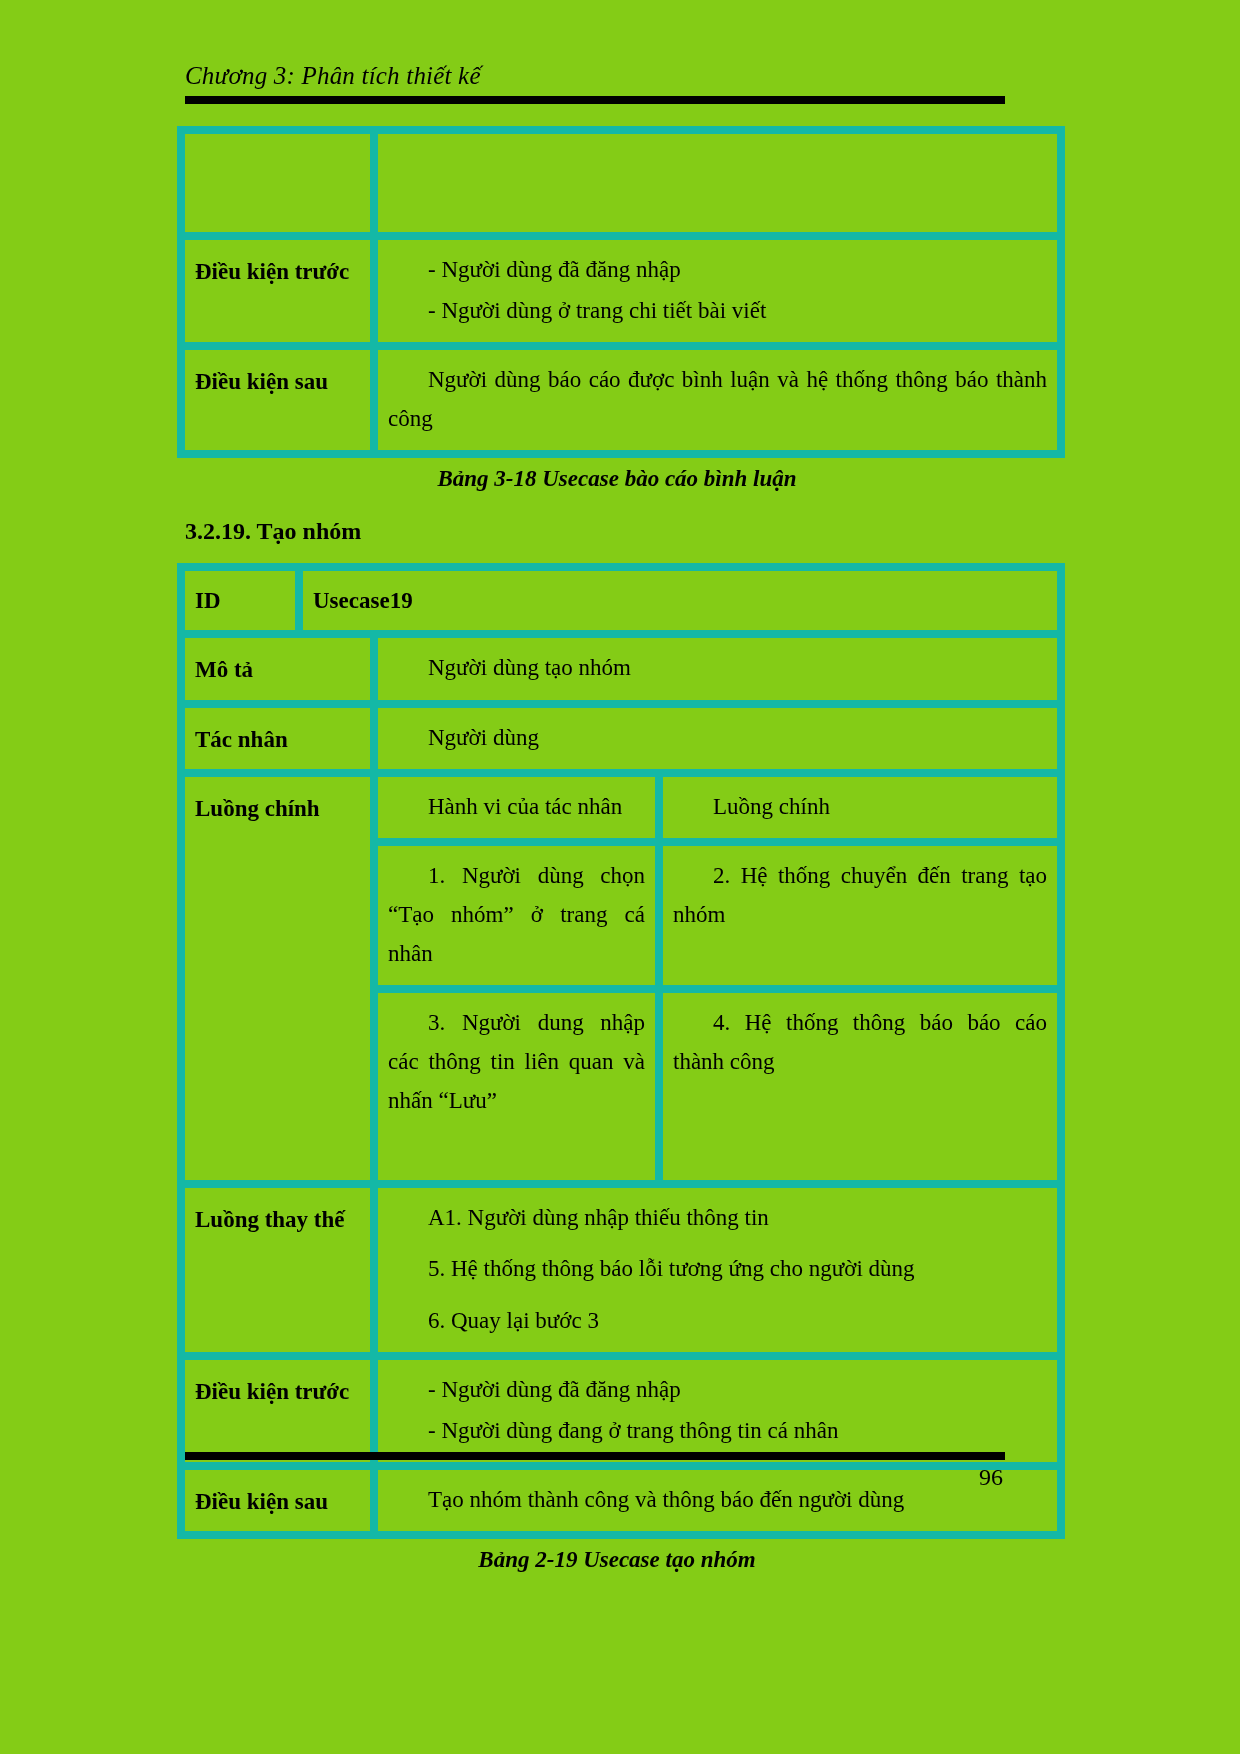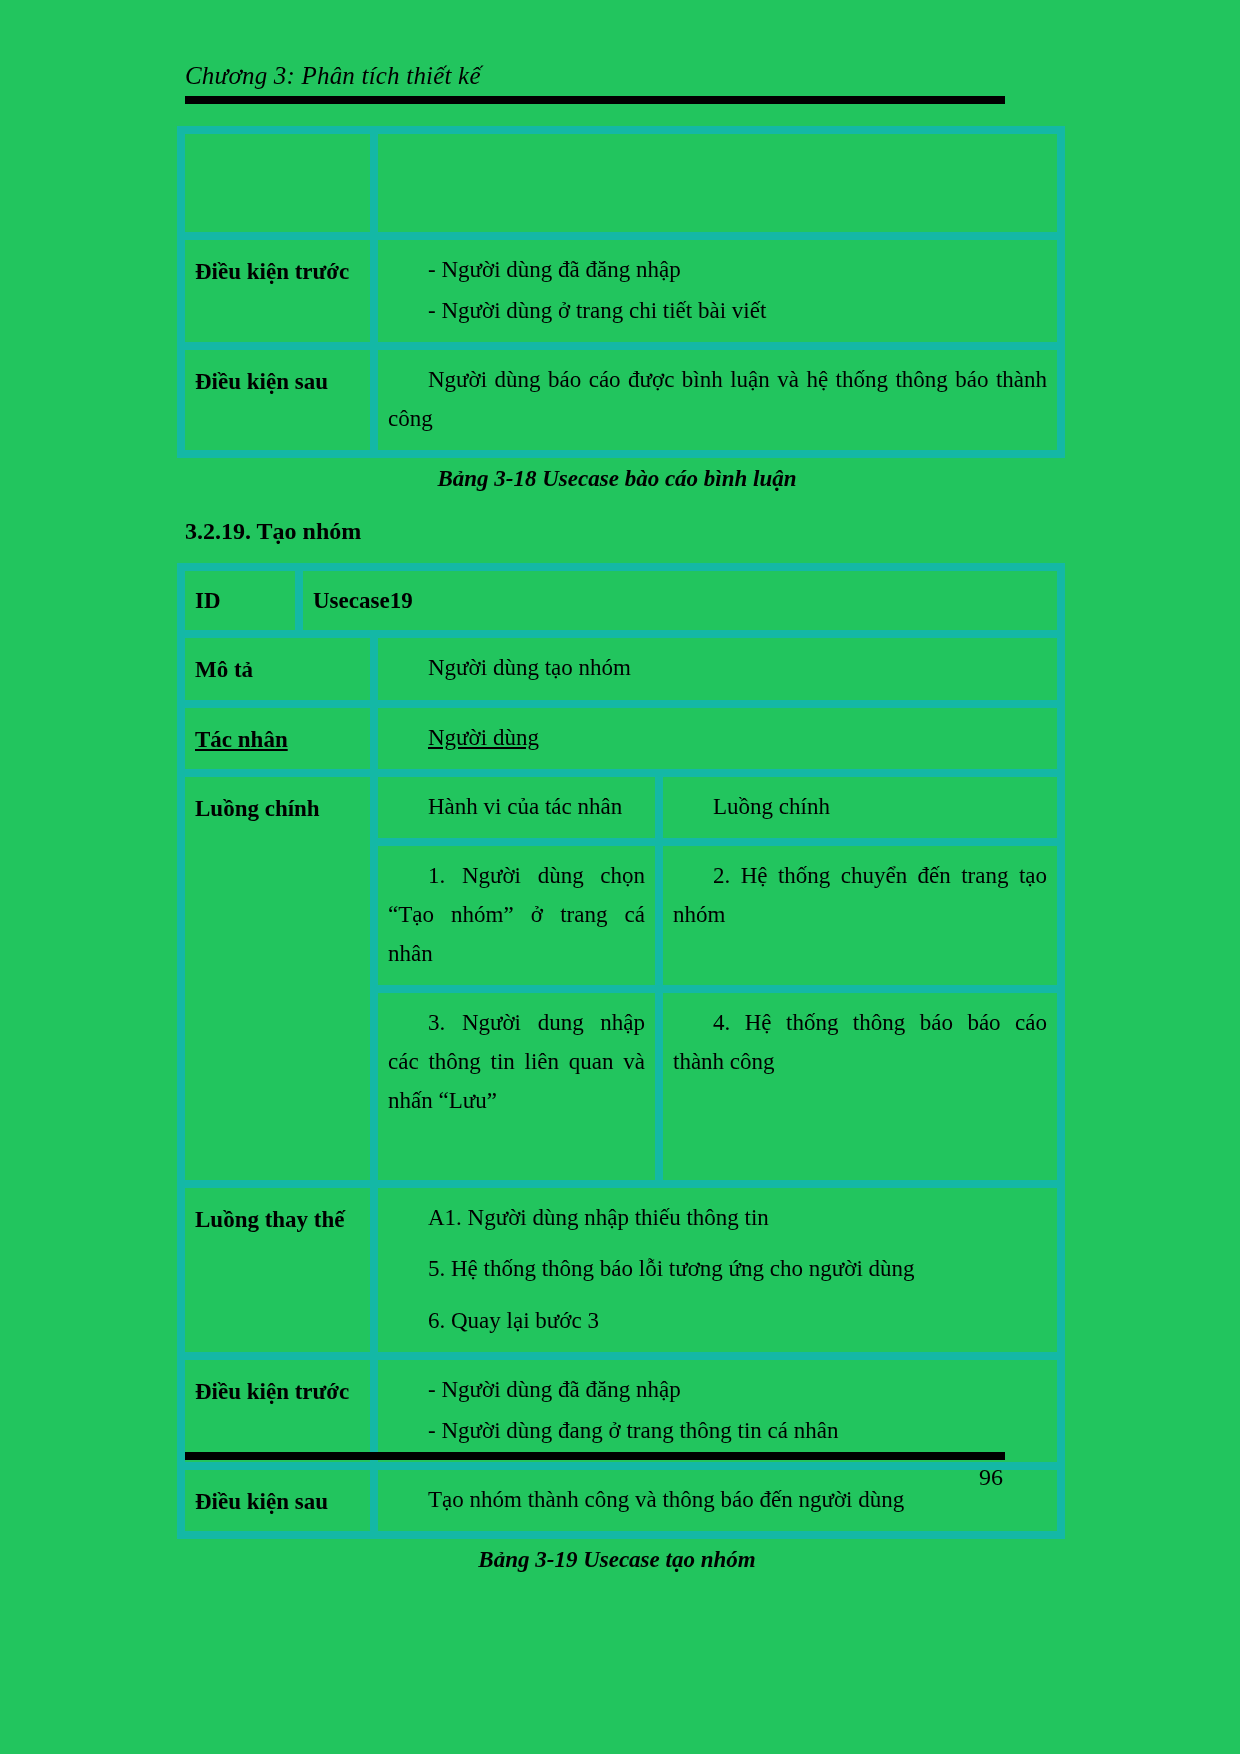--- a/index.html
+++ b/index.html
@@ -1,21 +1,21 @@
 <!DOCTYPE html>
 <html><head>
 <meta charset="utf-8">
 <style>
   * { margin:0; padding:0; box-sizing:border-box; }
   html,body { background:#ffffff; }
   .page {
     position:relative;
     width:1240px;
     height:1754px;
-    background:#22c55e;
+    background:#84cc16;
     color:#000;
     font-family:"Liberation Serif", serif;
     overflow:hidden;
   }
   .content {
     position:absolute;
     left:177px;
     top:62px;
     width:880px;
   }
@@ -142,21 +142,21 @@
           <tr style="height:54px;margin-top:20px;">
         <td class="id-cell">ID</td>
         <td colspan="3" class="id-cell">Usecase19</td>
       </tr>
       <tr style="height:53px;">
         <td colspan="2" class="label">Mô tả</td>
         <td colspan="2">
           <p class="para noj">Người dùng tạo nhóm</p>
         </td>
       </tr>
-      <tr style="height:53px;text-decoration:underline;">
+      <tr style="height:53px;">
         <td colspan="2" class="label">Tác nhân</td>
         <td colspan="2">
           <p class="para noj">Người dùng</p>
         </td>
       </tr>
       <tr style="height:53px;">
         <td colspan="2" rowspan="3" class="label">Luồng chính</td>
         <td>
           <p class="para noj">Hành vi của tác nhân</p>
         </td>
@@ -196,21 +196,21 @@
         </td>
       </tr>
       <tr style="height:52px;">
         <td colspan="2" class="label">Điều kiện sau</td>
         <td colspan="2">
           <p class="para noj">Tạo nhóm thành công và thông báo đến người dùng</p>
         </td>
       </tr>
     </tbody>
       </table>
-    <div class="caption">Bảng 3-19 Usecase tạo nhóm</div>
+    <div class="caption">Bảng 2-19 Usecase tạo nhóm</div>
 
   </div>
 
   <div class="footer">
     <div class="rule"></div>
     <div class="page-number">96</div>
   </div>
 </div>
 
 </body></html>

